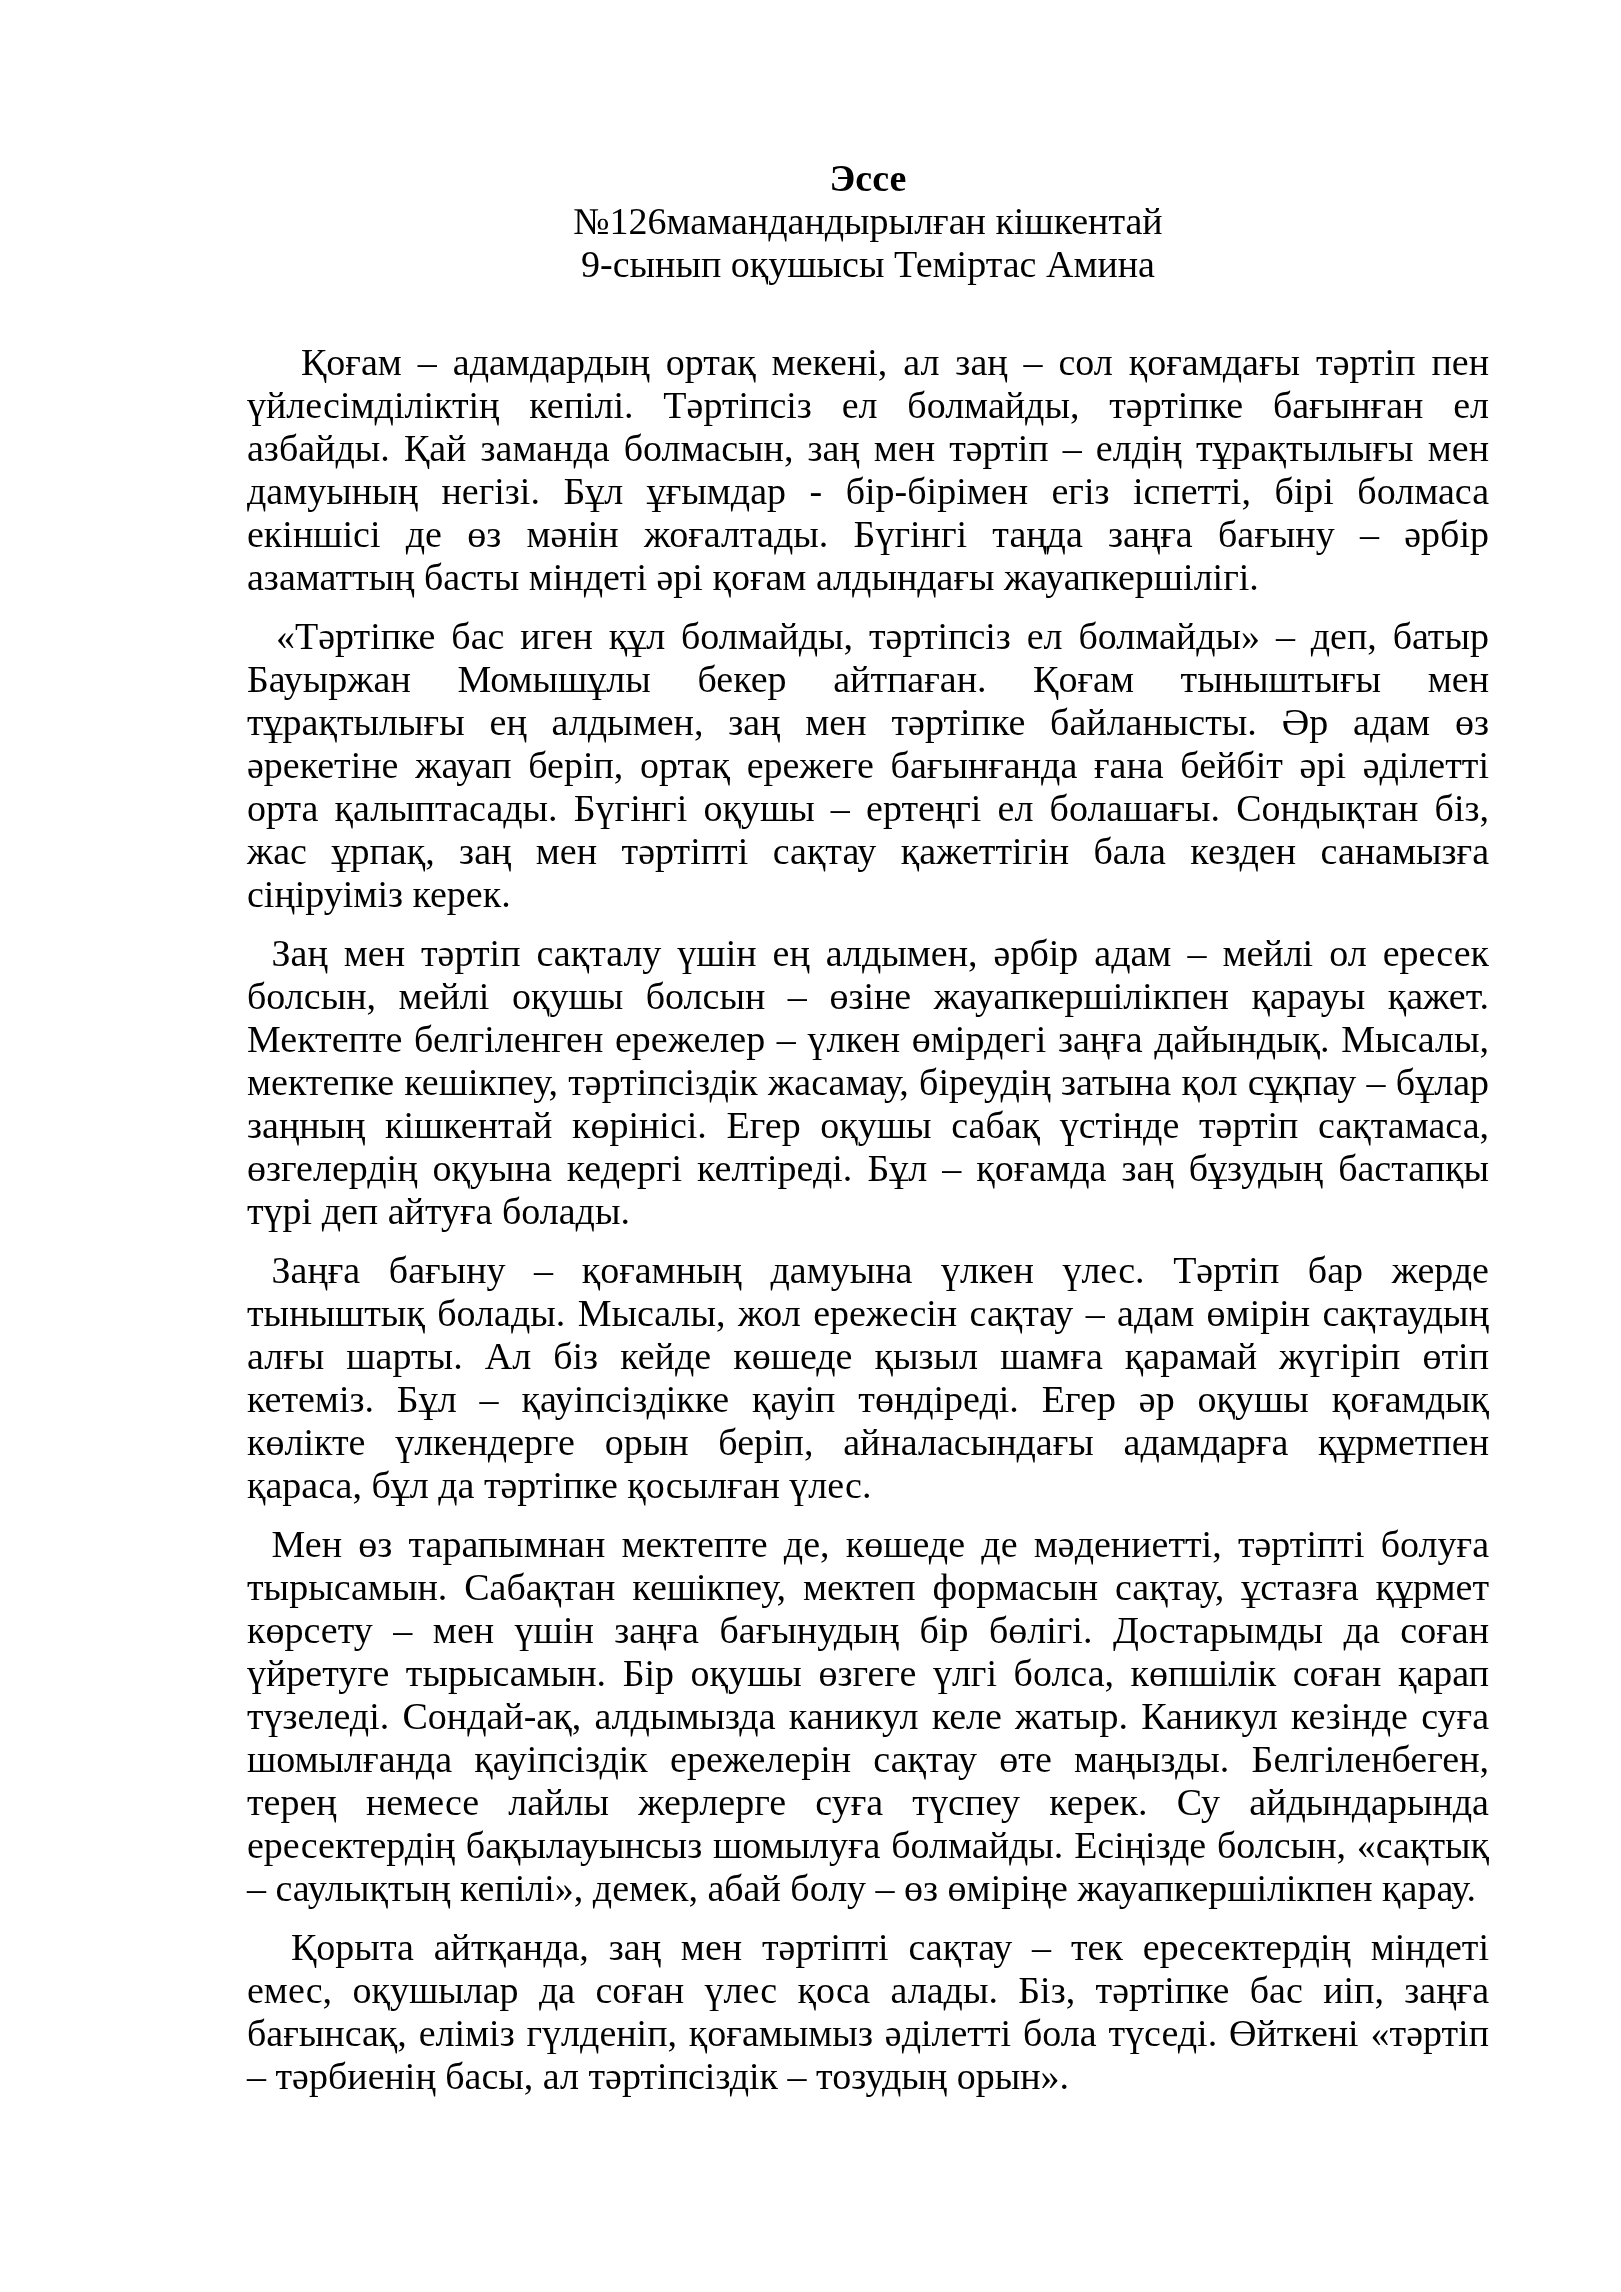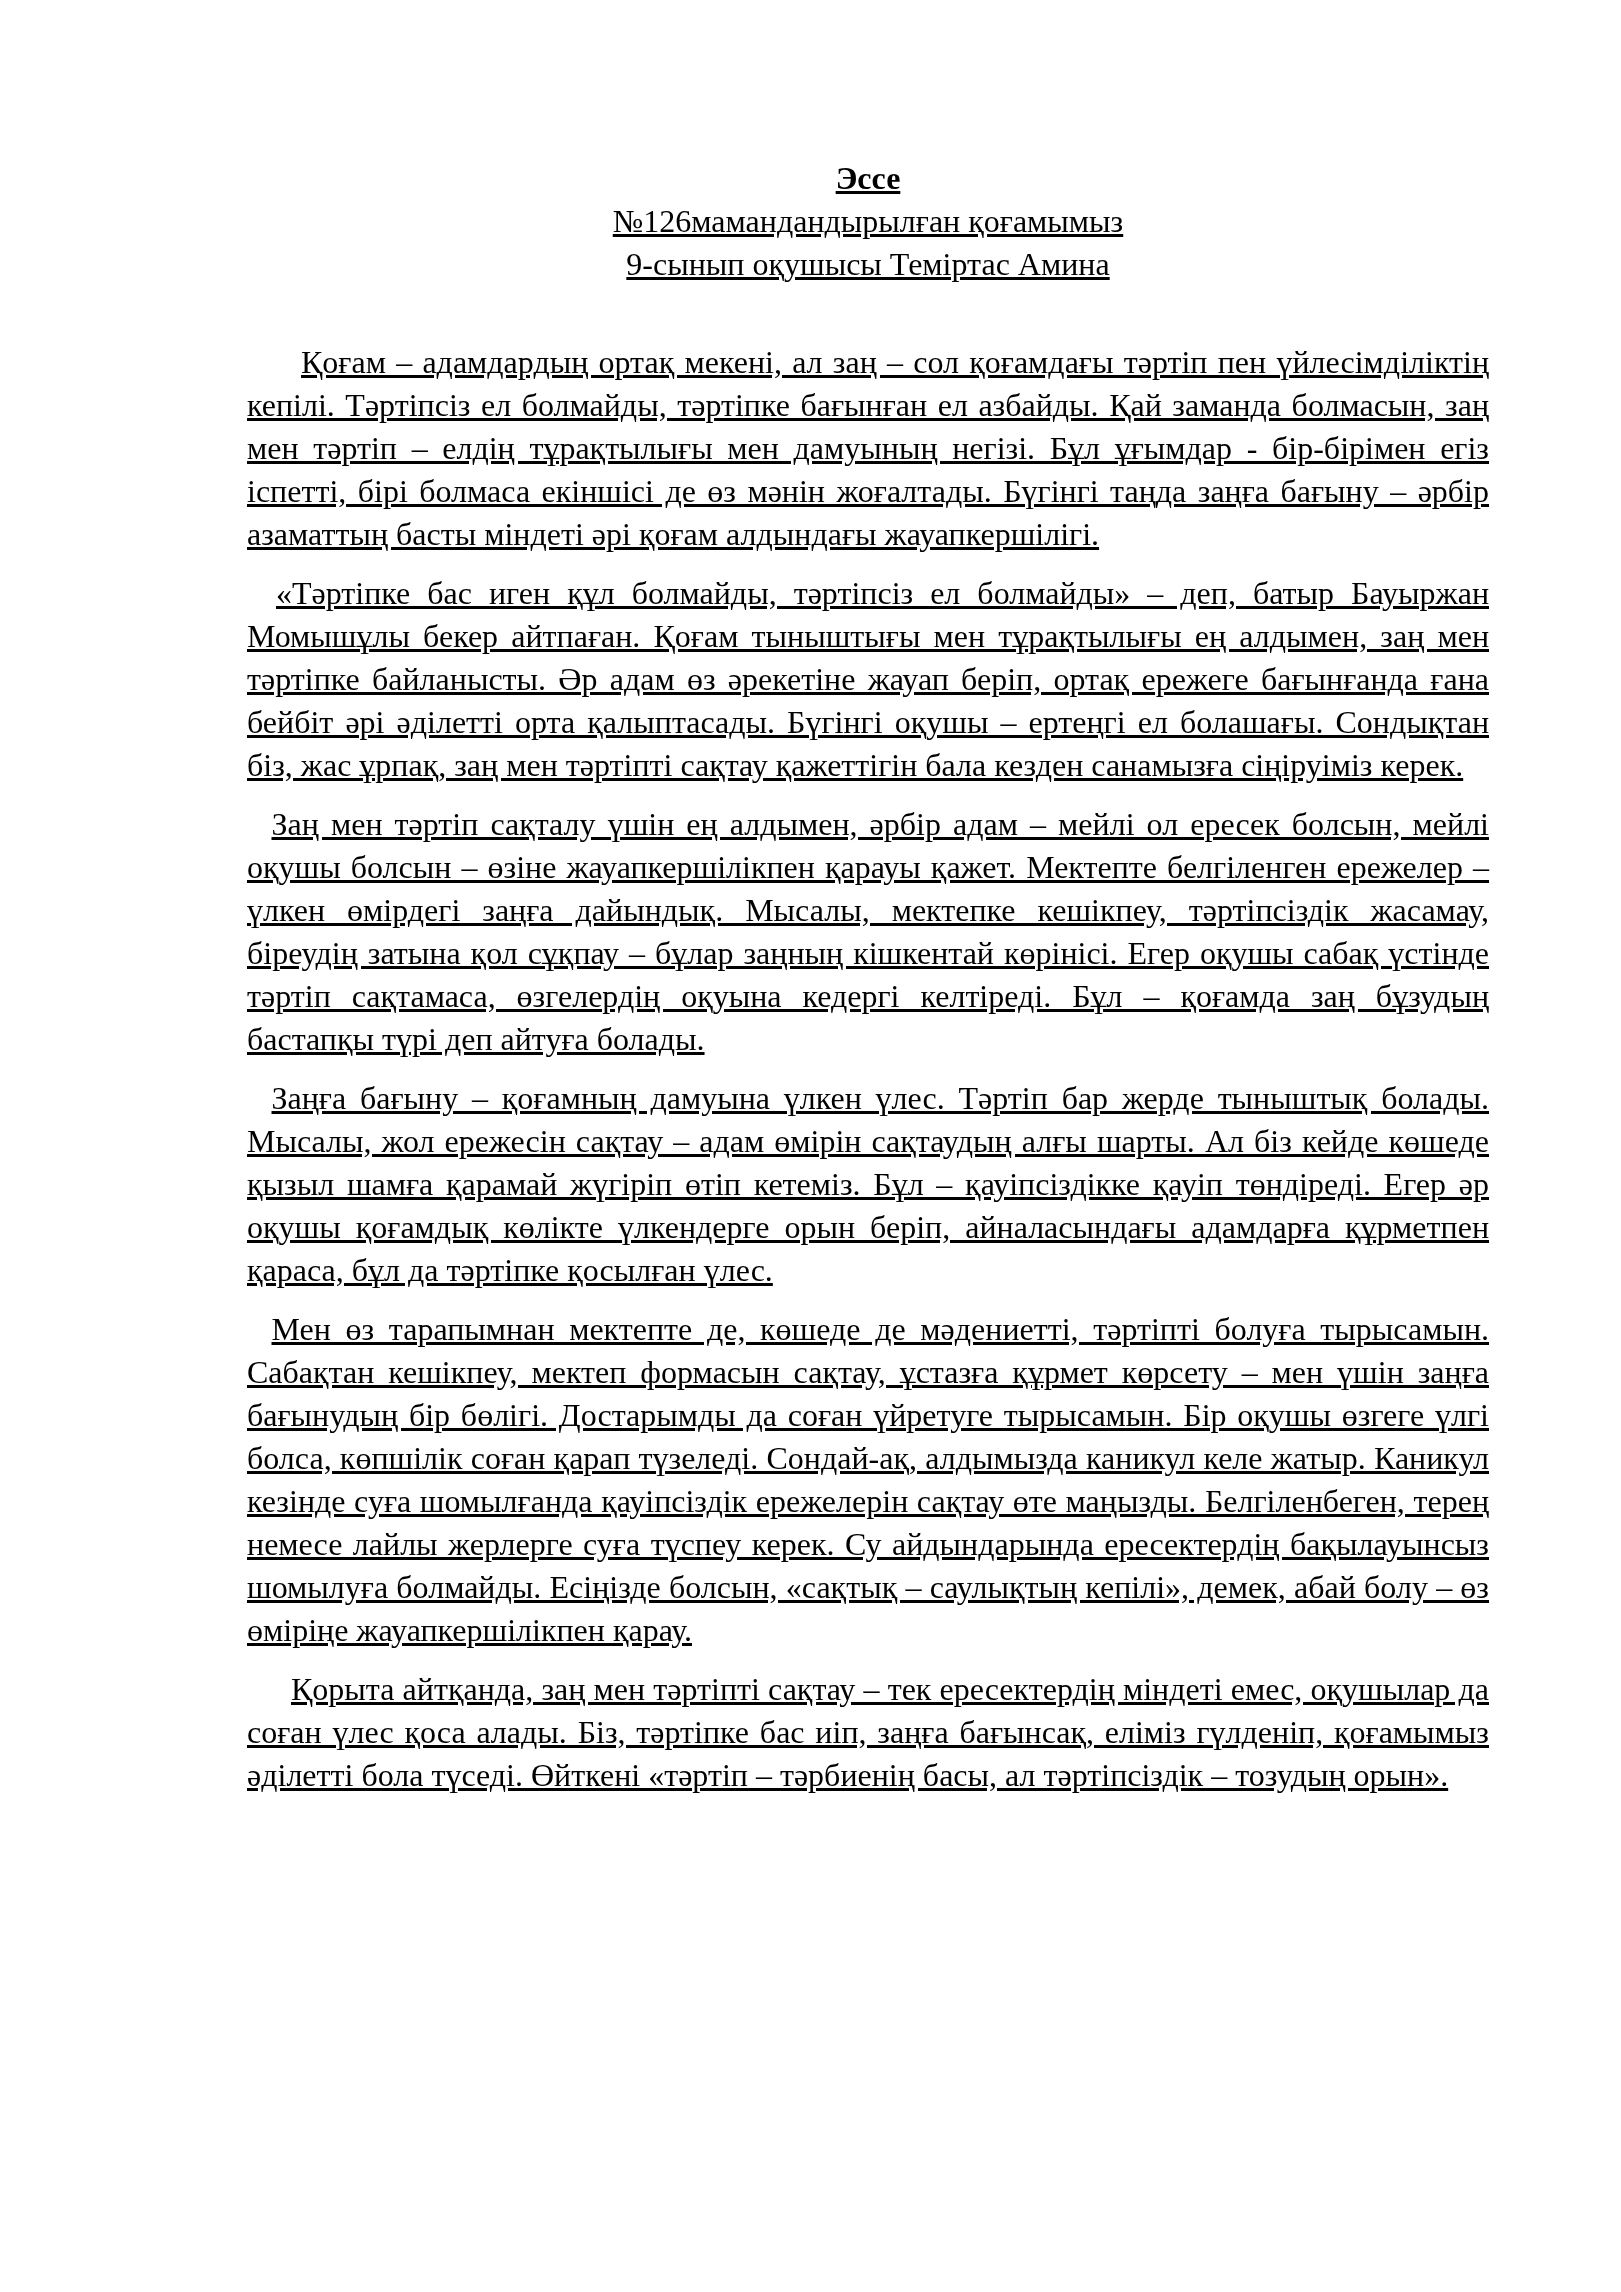--- a/index.html
+++ b/index.html
@@ -7,27 +7,26 @@
     padding: 0;
     background: #ffffff;
   }
   .page {
     position: relative;
     width: 1621px;
     height: 2293px;
     background: #ffffff;
     color: #000000;
     font-family: "Liberation Serif", "DejaVu Serif", serif;
-    font-size: 32px;
+    font-size: 38px;
     line-height: 43px;
     box-sizing: border-box;
     
     padding: 157px 116px 0 231px;
     overflow: hidden;
-    text-decoration: underline;
   }
   .doc-header {
     text-align: center;
     margin: 0 0 55px 0;
   }
   .doc-header .line {
     margin: 0;
   }
   .bold {
     font-weight: bold;
@@ -41,21 +40,21 @@
   .essay p.ind-sm  { text-indent: 24.5px; }
   .essay p.ind-xl  { text-indent: 44px; }
 </style>
 </head>
 <body>
 
 <div class="page">
 
   <div class="doc-header">
     <div class="line bold">Эссе</div>
-    <div class="line">№126мамандандырылған қоғамымыз</div>
+    <div class="line">№126мамандандырылған кішкентай</div>
     <div class="line">9-сынып оқушысы Теміртас Амина</div>
   </div>
 
   <div class="essay">
     <p class="ind-lg">Қоғам – адамдардың ортақ мекені, ал заң – сол қоғамдағы тәртіп пен үйлесімділіктің кепілі. Тәртіпсіз ел болмайды, тәртіпке бағынған ел азбайды. Қай заманда болмасын, заң мен тәртіп – елдің тұрақтылығы мен дамуының негізі. Бұл ұғымдар - бір-бірімен егіз іспетті, бірі болмаса екіншісі де өз мәнін жоғалтады.  Бүгінгі таңда заңға бағыну – әрбір азаматтың басты міндеті  әрі қоғам алдындағы жауапкершілігі.</p>
     <p class="ind-md">«Тәртіпке бас иген құл болмайды, тәртіпсіз ел болмайды» – деп, батыр Бауыржан Момышұлы  бекер айтпаған.  Қоғам тыныштығы мен тұрақтылығы ең алдымен, заң мен тәртіпке байланысты. Әр адам өз әрекетіне жауап беріп, ортақ ережеге бағынғанда  ғана бейбіт әрі әділетті орта қалыптасады. Бүгінгі оқушы – ертеңгі ел болашағы. Сондықтан біз, жас ұрпақ, заң мен тәртіпті сақтау қажеттігін бала кезден санамызға сіңіруіміз керек.</p>
     <p class="ind-sm">Заң мен тәртіп сақталу үшін ең алдымен, әрбір адам – мейлі ол ересек болсын, мейлі оқушы болсын – өзіне жауапкершілікпен қарауы қажет. Мектепте белгіленген ережелер – үлкен өмірдегі заңға дайындық. Мысалы, мектепке кешікпеу, тәртіпсіздік жасамау, біреудің затына қол сұқпау – бұлар заңның кішкентай көрінісі. Егер оқушы сабақ үстінде тәртіп сақтамаса, өзгелердің оқуына кедергі келтіреді. Бұл – қоғамда заң бұзудың  бастапқы түрі деп айтуға болады.</p>
     <p class="ind-sm">Заңға бағыну – қоғамның дамуына үлкен үлес. Тәртіп бар жерде тыныштық болады. Мысалы, жол ережесін сақтау – адам өмірін сақтаудың алғы шарты. Ал біз кейде көшеде қызыл шамға қарамай жүгіріп өтіп кетеміз. Бұл – қауіпсіздікке қауіп төндіреді. Егер әр оқушы қоғамдық көлікте үлкендерге орын беріп, айналасындағы адамдарға құрметпен қараса, бұл да тәртіпке қосылған үлес.</p>
     <p class="ind-sm">Мен өз тарапымнан мектепте де, көшеде де мәдениетті, тәртіпті болуға тырысамын. Сабақтан кешікпеу, мектеп формасын сақтау, ұстазға құрмет көрсету – мен үшін заңға бағынудың бір бөлігі. Достарымды да соған үйретуге тырысамын. Бір оқушы өзгеге үлгі болса, көпшілік соған қарап түзеледі. Сондай-ақ, алдымызда каникул келе жатыр. Каникул кезінде суға шомылғанда қауіпсіздік ережелерін сақтау өте маңызды. Белгіленбеген, терең немесе лайлы жерлерге суға түспеу керек. Су айдындарында ересектердің бақылауынсыз шомылуға болмайды. Есіңізде болсын, «сақтық – саулықтың кепілі», демек, абай болу – өз өміріңе жауапкершілікпен қарау.</p>
     <p class="ind-xl">Қорыта айтқанда, заң мен тәртіпті сақтау – тек ересектердің міндеті емес, оқушылар да соған үлес қоса алады. Біз, тәртіпке бас иіп, заңға бағынсақ, еліміз гүлденіп, қоғамымыз әділетті бола түседі. Өйткені «тәртіп – тәрбиенің басы, ал тәртіпсіздік – тозудың орын».</p>

